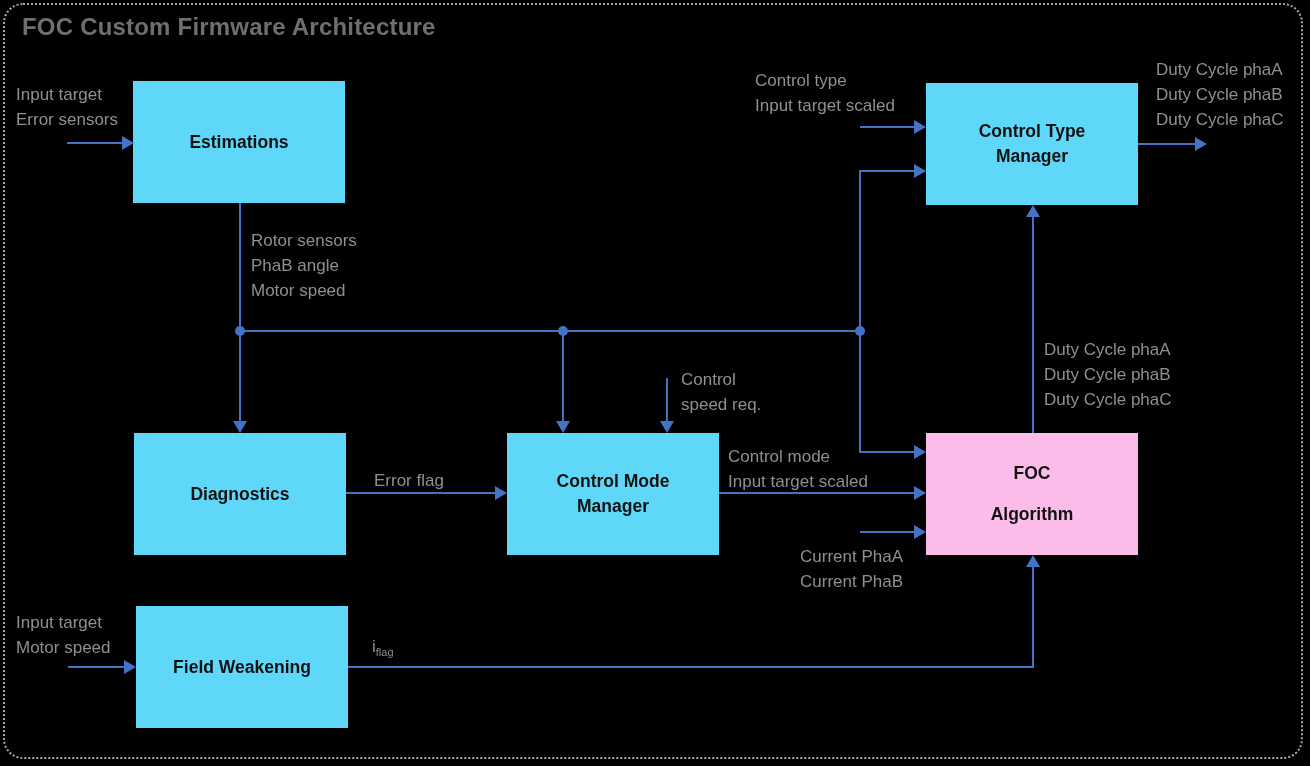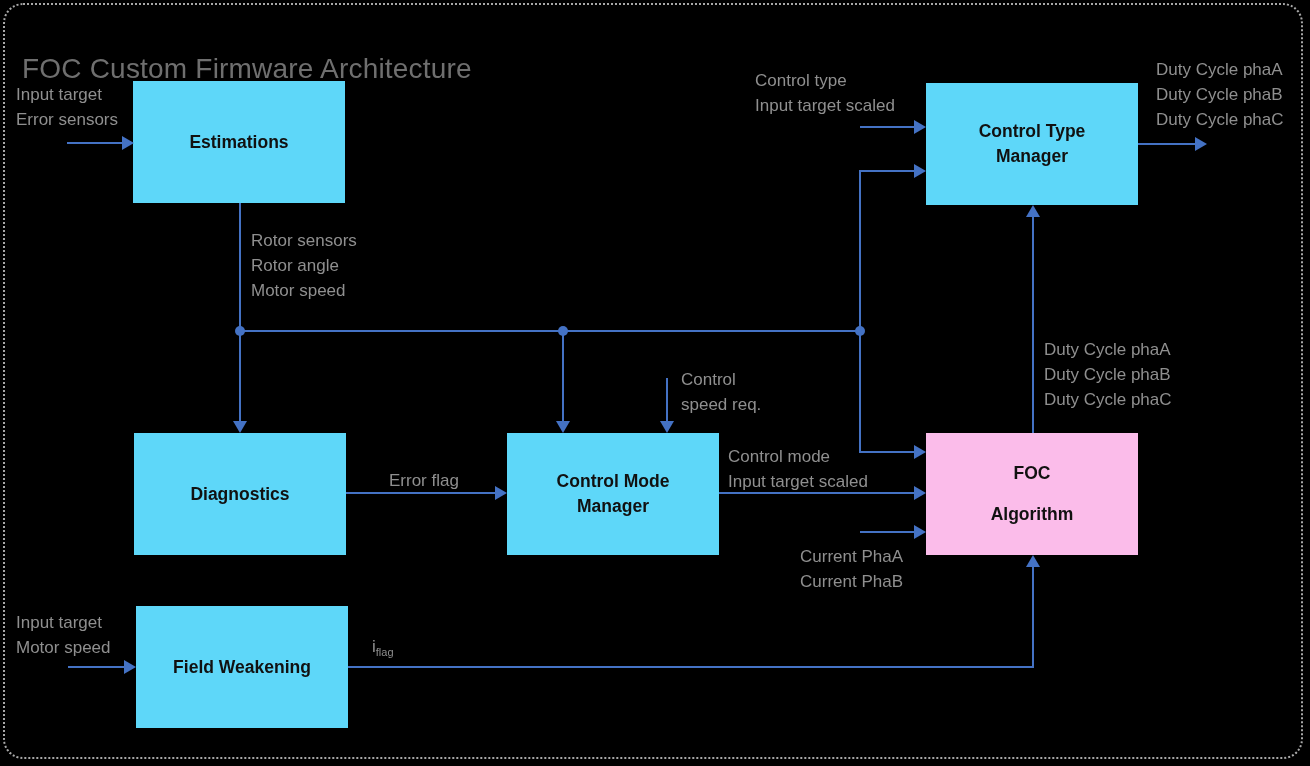--- a/index.html
+++ b/index.html
@@ -5,22 +5,22 @@
   html,body{margin:0;padding:0;background:#000;}
   #canvas{
     position:relative;width:1310px;height:766px;background:var(--background,#000);
     font-family:"Liberation Sans",sans-serif;overflow:hidden;
   }
   .frame{
     position:absolute;left:3px;top:3px;width:1300px;height:756px;
     border:2px dotted var(--border-dotted,#a8a8a8);border-radius:20px;box-sizing:border-box;
   }
   .title{
-    position:absolute;left:22px;top:13px;font-size:28px;font-weight:normal;
-    color:var(--title-gray,#6f6f6f);letter-spacing:.2px;margin-top:40px;
+    position:absolute;left:22px;top:13px;font-size:24px;font-weight:bold;
+    color:var(--title-gray,#6f6f6f);letter-spacing:.2px;
   }
   .box{
     position:absolute;display:flex;flex-direction:column;align-items:center;justify-content:center;
     text-align:center;font-weight:bold;font-size:17.5px;line-height:25px;color:var(--box-text,#111);
   }
   .cyan{background:var(--box-cyan,#5ed7f9);}
   .pink{background:var(--box-pink,#fbbcea);}
   .h-line{position:absolute;height:2px;background:var(--arrow-blue,#4472c4);}
   .v-line{position:absolute;width:2px;background:var(--arrow-blue,#4472c4);}
   .arr-r{position:absolute;width:0;height:0;border-top:7px solid transparent;
@@ -120,21 +120,21 @@
   <div class="v-line" style="left:1032px;top:567px;height:101px;"></div>
   <div class="arr-u" style="left:1026px;top:555px;"></div>
 
   <div class="lbl" style="left:16px;top:82px;">
     <div>Input target</div>
     <div>Error sensors</div>
   </div>
 
   <div class="lbl" style="left:251px;top:228px;">
     <div>Rotor sensors</div>
-    <div>Rotor angle</div>
+    <div>PhaB angle</div>
     <div>Motor speed</div>
   </div>
 
   <div class="lbl" style="left:755px;top:68px;">
     <div>Control type</div>
     <div>Input target scaled</div>
   </div>
 
   <div class="lbl" style="left:1156px;top:57px;">
     <div>Duty Cycle phaA</div>
@@ -146,21 +146,21 @@
     <div>Control</div>
     <div>speed req.</div>
   </div>
 
   <div class="lbl" style="left:1044px;top:337px;">
     <div>Duty Cycle phaA</div>
     <div>Duty Cycle phaB</div>
     <div>Duty Cycle phaC</div>
   </div>
 
-  <div class="lbl" style="left:389px;top:468px;">
+  <div class="lbl" style="left:374px;top:468px;">
     <div>Error flag</div>
   </div>
 
   <div class="lbl" style="left:728px;top:444px;">
     <div>Control mode</div>
     <div>Input target scaled</div>
   </div>
 
   <div class="lbl" style="left:800px;top:544px;">
     <div>Current PhaA</div>

